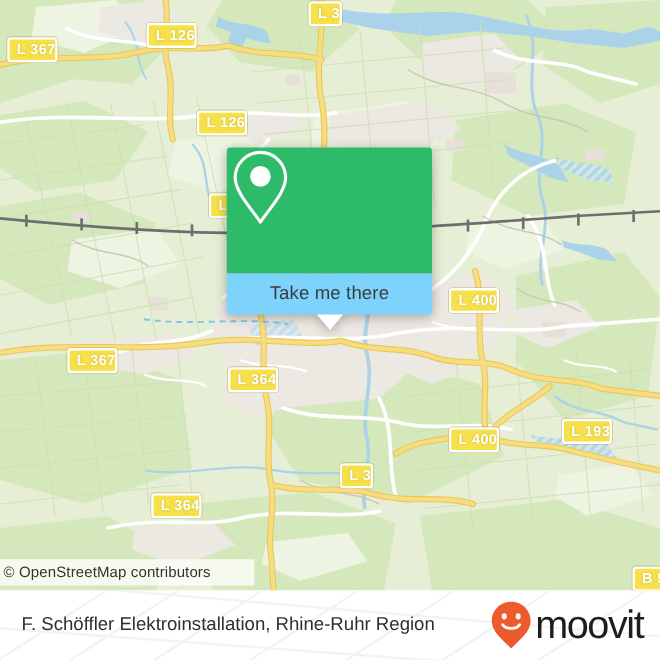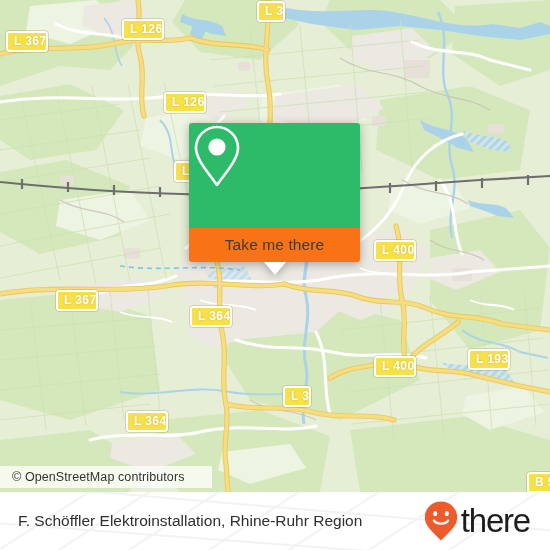--- a/index.html
+++ b/index.html
@@ -20,21 +20,21 @@
     background: #e8f0d8;
   }
   #map svg { position: absolute; left:0; top:0; display:block; }
 
   
   #attribution {
     position: absolute; left: 0; top: 466px;
     height: 22px; width: 212px;
     background: rgba(255,255,255,0.75);
     display: flex; align-items: center;
-    padding-left: 12px;
+    padding-left: 3px;
     z-index: 40;
   }
   #attribution span {
     font-size: 12.5px; color: #333; letter-spacing: .1px;
     white-space: nowrap;
   }
 
   
   .shield {
     position: absolute;
@@ -62,21 +62,21 @@
     filter: drop-shadow(0 2px 5px rgba(0,0,0,.30));
   }
   #popup-head {
     width: 100%; height: 105px;
     background: #2EBB69;
     border-radius: 3px 3px 0 0;
     display: flex; align-items: center; justify-content: center;
   }
   #popup-foot {
     width: 100%; height: 34px;
-    background: #f97316;
+    background: #7dd3fc;
     border-radius: 0 0 3px 3px;
     display: flex; align-items: center; justify-content: center;
     position: relative;
   }
   #popup-foot span {
     font-size: 15.5px; color: #3c3c3c; letter-spacing: .1px;
   }
   #popup-tail {
     position: absolute;
     left: 50%; top: 100%;
@@ -86,21 +86,21 @@
     border-right: 11px solid transparent;
     border-top: 13px solid #ffffff;
   }
 
   
   #footer {
     position: absolute; left: 0; top: 492px;
     width: 550px; height: 58px;
     background: #ffffff;
     display: flex; align-items: center; justify-content: space-between;
-    padding: 0 20px 0 18px;
+    padding: 0 14px 0 18px;
     overflow: hidden;
   }
   #footer-bg { position:absolute; left:0; top:0; width:550px; height:58px; opacity:.13; }
   #footer-title {
     font-size: 15.5px; color: #2f2f2f; white-space: nowrap;
     position: relative; z-index: 2;
   }
   #brand { display:flex; align-items:center; gap:2px; position:relative; z-index:2; }
   #brand-word { font-size: 33px; color: #1d1d1d; font-weight: 500; letter-spacing: -1.2px; line-height: 34px; }
 </style>
@@ -334,18 +334,18 @@
 
     <div id="footer-title">F. Schöffler Elektroinstallation, Rhine-Ruhr Region</div>
 
     <div id="brand">
       <svg width="36" height="42" viewBox="0 0 36 42">
         <path d="M18 1.5 C9 1.5 1.8 8.6 1.8 17.4 C1.8 26.6 11 32.8 18 40.5 C25 32.8 34.2 26.6 34.2 17.4 C34.2 8.6 27 1.5 18 1.5 Z" fill="#ED5B2D"></path>
         <ellipse cx="12.2" cy="13.6" rx="2.1" ry="2.6" fill="#ffffff"></ellipse>
         <ellipse cx="23.8" cy="13.6" rx="2.1" ry="2.6" fill="#ffffff"></ellipse>
         <path d="M11 20.6 C13.4 24.6 22.6 24.6 25 20.6" stroke="#ffffff" stroke-width="2.3" fill="none" stroke-linecap="round"></path>
       </svg>
-      <span id="brand-word">there</span>
+      <span id="brand-word">moovit</span>
     </div>
 
   </div>
 
 </div>
 
 </body></html>

